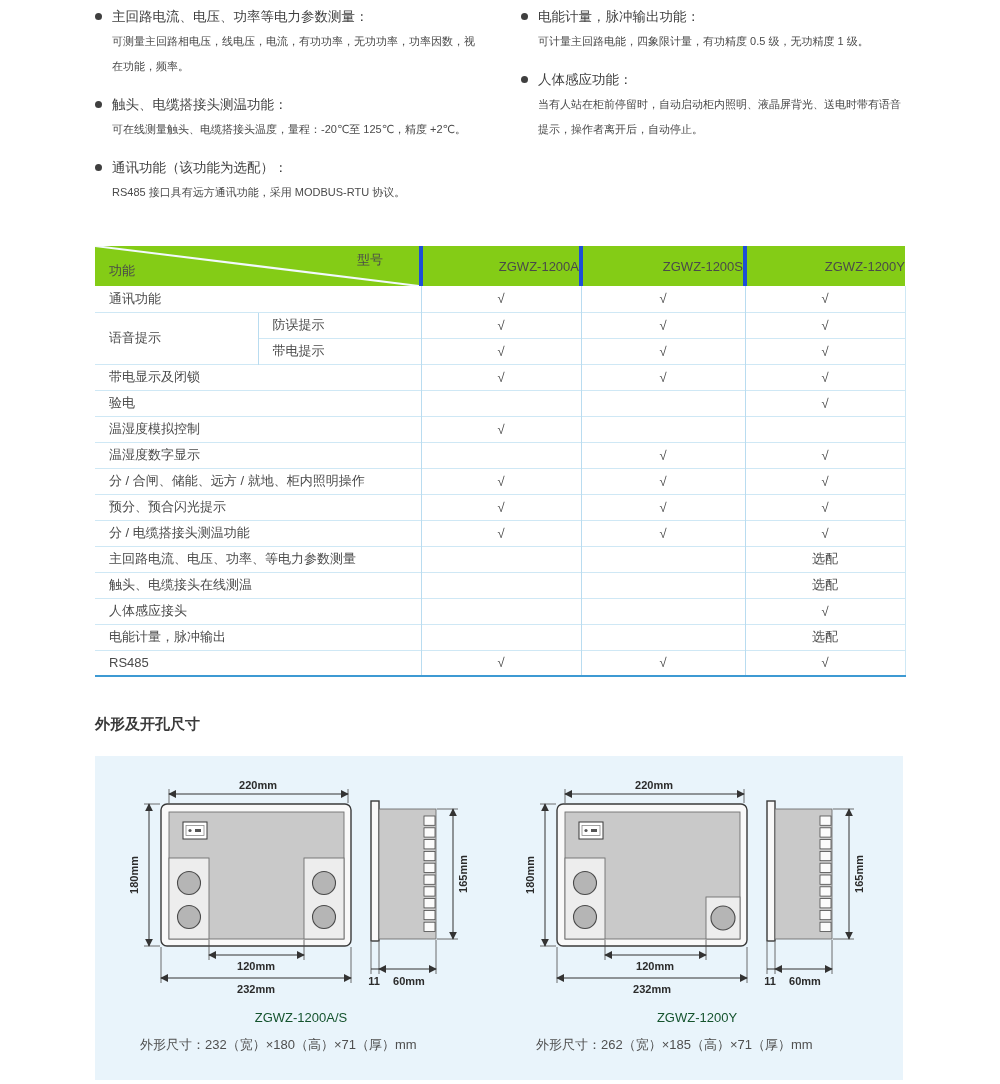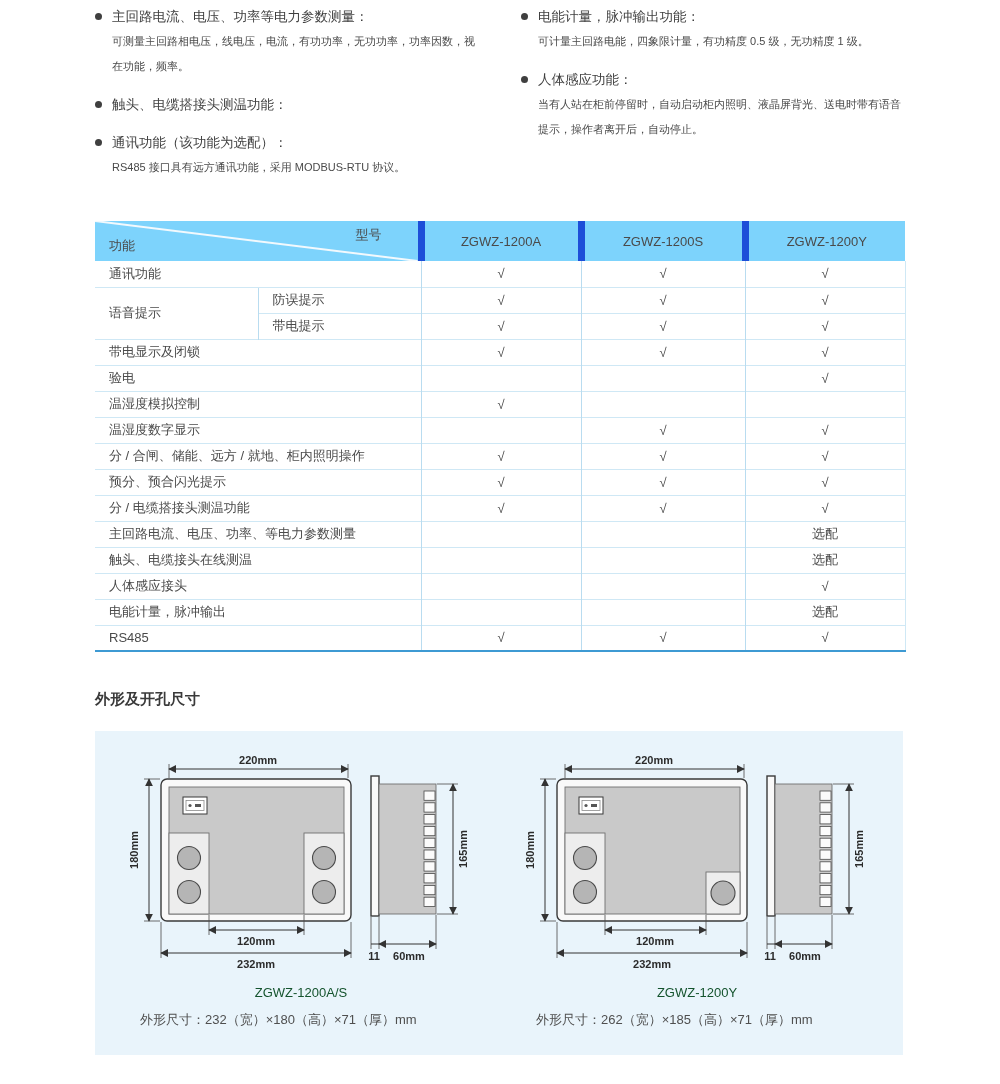--- a/index.html
+++ b/index.html
@@ -13,22 +13,22 @@
   .fcol { width:380px; }
   .fcol.rightcol { width:388px; }
   .feature { margin-bottom:13px; }
   .ftitle { font-size:13.5px; line-height:25px; color:#3f3f3f; position:relative; padding-left:17px; }
   .bullet { position:absolute; left:0; top:9px; width:7px; height:7px; border-radius:50%; background:#3f3f3f; }
   .fbody { font-size:11px; line-height:25px; color:#4a4a4a; padding-left:17px; }
   
   table.cmp { border-collapse:collapse; table-layout:fixed; width:810px; margin:28px 0 0 95px;
               border-bottom:2px solid #3e9ad3; }
   table.cmp th, table.cmp td { font-size:13px; font-weight:normal; color:#4a4a4a; }
-  table.cmp thead th { background:#7dd3fc; height:40px; }
-  th.model { text-align:center; border-left:7px solid #1d4ed8; }
+  table.cmp thead th { background:#84cc16; height:40px; }
+  th.model { text-align:right; border-left:4px solid #1d4ed8; }
   th.corner { position:relative; }
   th.corner svg { position:absolute; inset:0; width:100%; height:100%; }
   .corner-model { position:absolute; top:5px; right:36px; }
   .corner-func  { position:absolute; left:14px; bottom:6px; }
   table.cmp tbody td { height:26px; border-top:1px solid #cfe8f5; }
   table.cmp tbody tr:first-child td { border-top:none; }
   td.cell-label, td.cell-group, td.cell-sub { padding-left:14px; text-align:left; }
   td.cell-sub { border-left:1px solid #b9dcf0; }
   td.cell-val { text-align:center; border-left:1px solid #b9dcf0; color:#4d4d4d; }
   td.cell-val:last-child { border-right:1px solid #cfe8f5; }
@@ -57,20 +57,21 @@
 <div class="page">
 
   <div class="features">
     <div class="fcol">
       <div class="feature">
         <div class="ftitle"><span class="bullet"></span><span>主回路电流、电压、功率等电力参数测量：</span></div>
         <div class="fbody">可测量主回路相电压，线电压，电流，有功功率，无功功率，功率因数，视在功能，频率。</div>
       </div>
       <div class="feature">
         <div class="ftitle"><span class="bullet"></span><span>触头、电缆搭接头测温功能：</span></div>
+        <div class="fbody">可在线测量触头、电缆搭接头温度，量程：-20℃至 125℃，精度 +2℃。</div>
       </div>
       <div class="feature">
         <div class="ftitle"><span class="bullet"></span><span>通讯功能（该功能为选配）：</span></div>
         <div class="fbody">RS485 接口具有远方通讯功能，采用 MODBUS-RTU 协议。</div>
       </div>
     </div>
     <div class="fcol rightcol">
       <div class="feature">
         <div class="ftitle"><span class="bullet"></span><span>电能计量，脉冲输出功能：</span></div>
         <div class="fbody">可计量主回路电能，四象限计量，有功精度 0.5 级，无功精度 1 级。</div>

